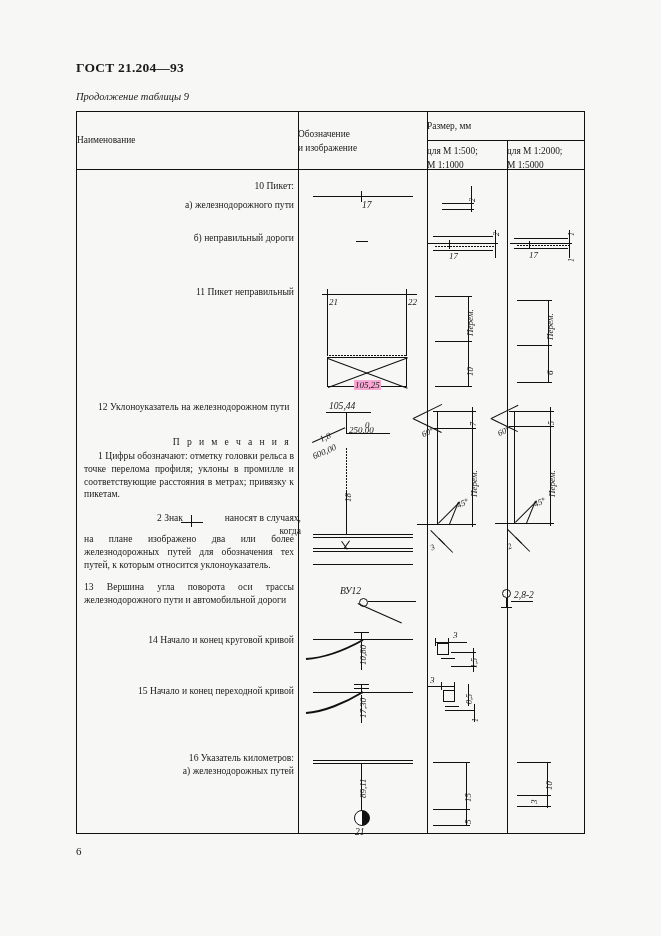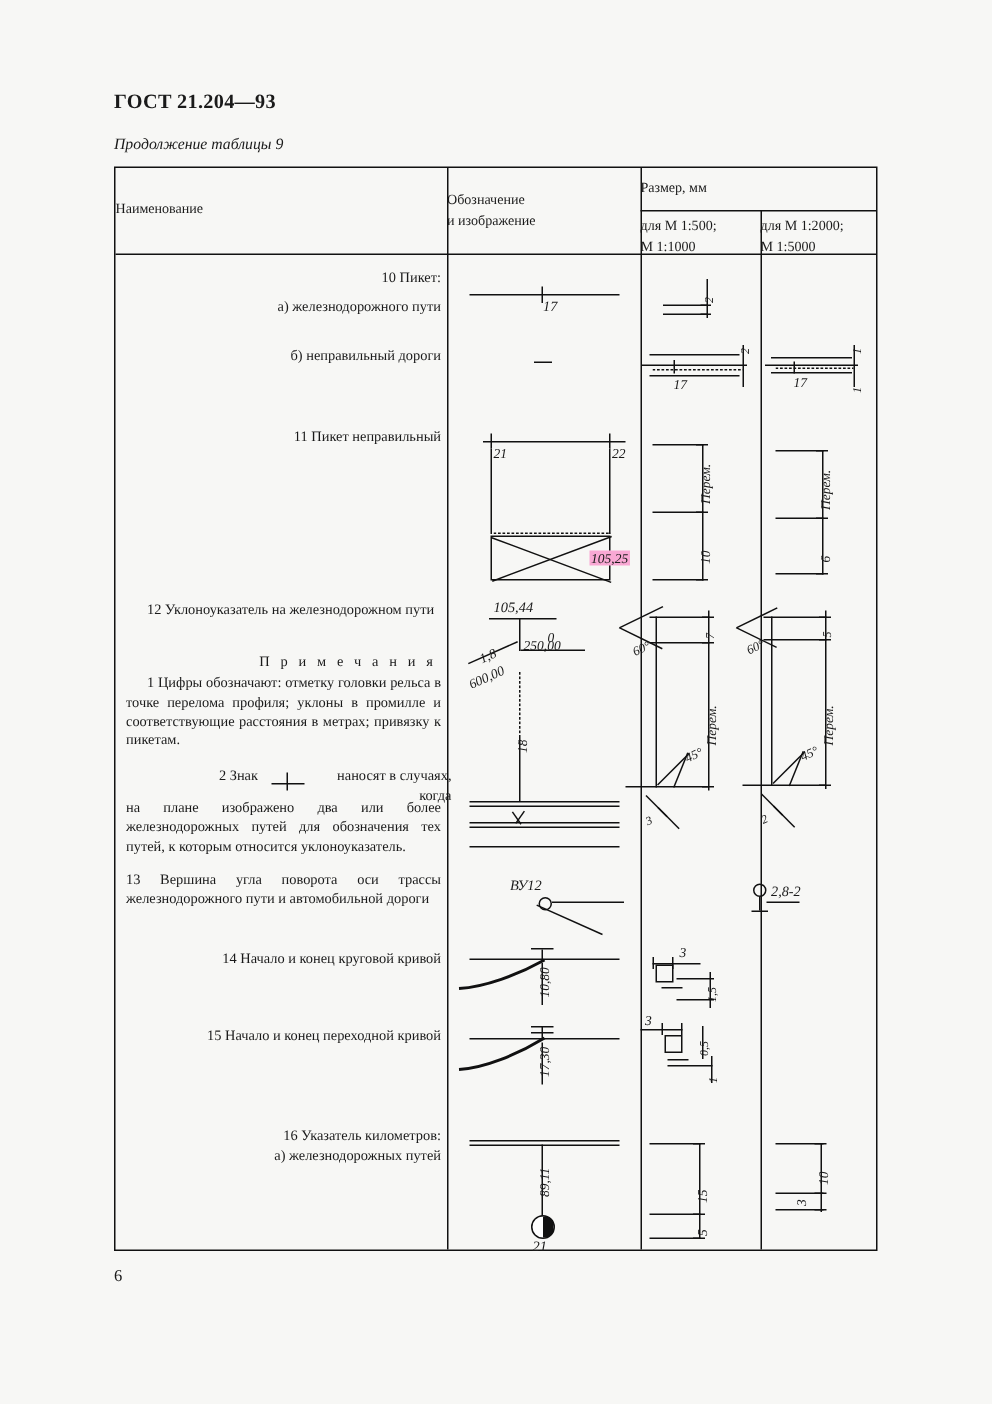--- a/index.html
+++ b/index.html
@@ -164,21 +164,21 @@
       <div class="vl" style="left:250px; top:177px; height:10px;"></div>
       <div class="vl" style="left:329px; top:177px; height:10px;"></div>
       <div class="lbl" style="left:252px; top:185px;">21</div>
       <div class="lbl" style="left:331px; top:185px;">22</div>
       <div class="vlt" style="left:250px; top:187px; height:57px;"></div>
       <div class="vlt" style="left:329px; top:187px; height:57px;"></div>
       <div class="doth" style="left:252px; top:243px; width:78px;"></div>
       <div class="box" style="left:250px; top:245px; width:80px; height:30px;"></div>
       <div class="diag" style="left:251px; top:246px; width:85px; transform:rotate(20.5deg);"></div>
       <div class="diag" style="left:251px; top:275px; width:85px; transform:rotate(-20.5deg);"></div>
-      <div class="lbl" style="left:277px; top:255px; background:#f9a8d4; padding:0 1px;margin-left:39px;">105,25</div>
+      <div class="lbl" style="left:277px; top:268px; background:#f9a8d4; padding:0 1px;">105,25</div>
     </div>
 
     <div class="dr">
       <div class="hl" style="left:358px; top:184px; width:34px;"></div>
       <div class="hl" style="left:358px; top:229px; width:34px;"></div>
       <div class="hl" style="left:358px; top:274px; width:34px;"></div>
       <div class="vlt" style="left:391px; top:184px; height:91px;"></div>
       <div class="tickh" style="left:387px; top:184px; width:8px;"></div>
       <div class="tickh" style="left:387px; top:229px; width:8px;"></div>
       <div class="tickh" style="left:387px; top:274px; width:8px;"></div>
@@ -194,21 +194,21 @@
       <div class="tickh" style="left:467px; top:188px; width:8px;"></div>
       <div class="tickh" style="left:467px; top:233px; width:8px;"></div>
       <div class="tickh" style="left:467px; top:270px; width:8px;"></div>
       <div class="lbl rot" style="left:468px; top:228px;">Перем.</div>
       <div class="lbl rot" style="left:468px; top:263px;">6</div>
     </div>
 
     <div class="nm ind" style="top:289px;">12  Уклоноуказатель на железнодорожном пути</div>
     <div class="nm nojust note-hd" style="top:324px; left:44px; width:170px;">П р и м е ч а н и я</div>
     <div class="nm ind" style="top:338px;">1  Цифры     обозначают:     отметку головки рельса в точке перелома профиля; уклоны  в  промилле  и  соответствующие расстояния в метрах; привязку к пикетам.</div>
-    <div class="nm nojust" style="top:400px; left:35px; width:60px;">2  Знак</div>
+    <div class="nm nojust" style="top:400px; left:46px; width:60px;">2  Знак</div>
     <div class="dr">
       <div class="hl" style="left:104px; top:410px; width:22px;"></div>
       <div class="vl" style="left:114px; top:403px; height:12px;"></div>
     </div>
     <div class="nm nojust" style="top:400px; left:134px; width:90px;">наносят в случаях, когда</div>
     <div class="nm" style="top:421px;">на   плане   изображено   два   или   более железнодорожных путей для обозначения тех путей, к которым относится уклоноуказатель.</div>
 
     <div class="dr">
       <div class="lbl" style="left:252px; top:288px; font-size:9.6px;">105,44</div>
       <div class="hl" style="left:249px; top:300px; width:45px;"></div>

